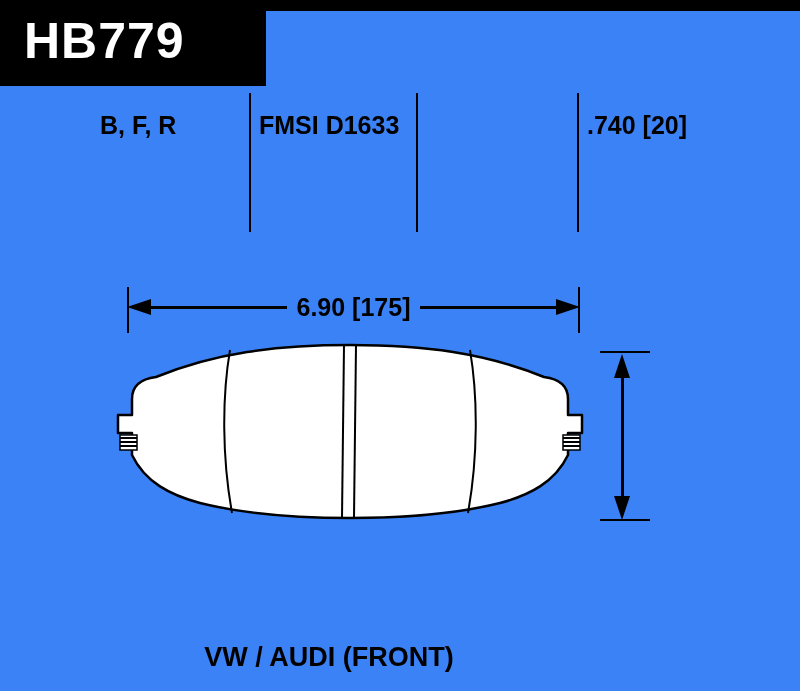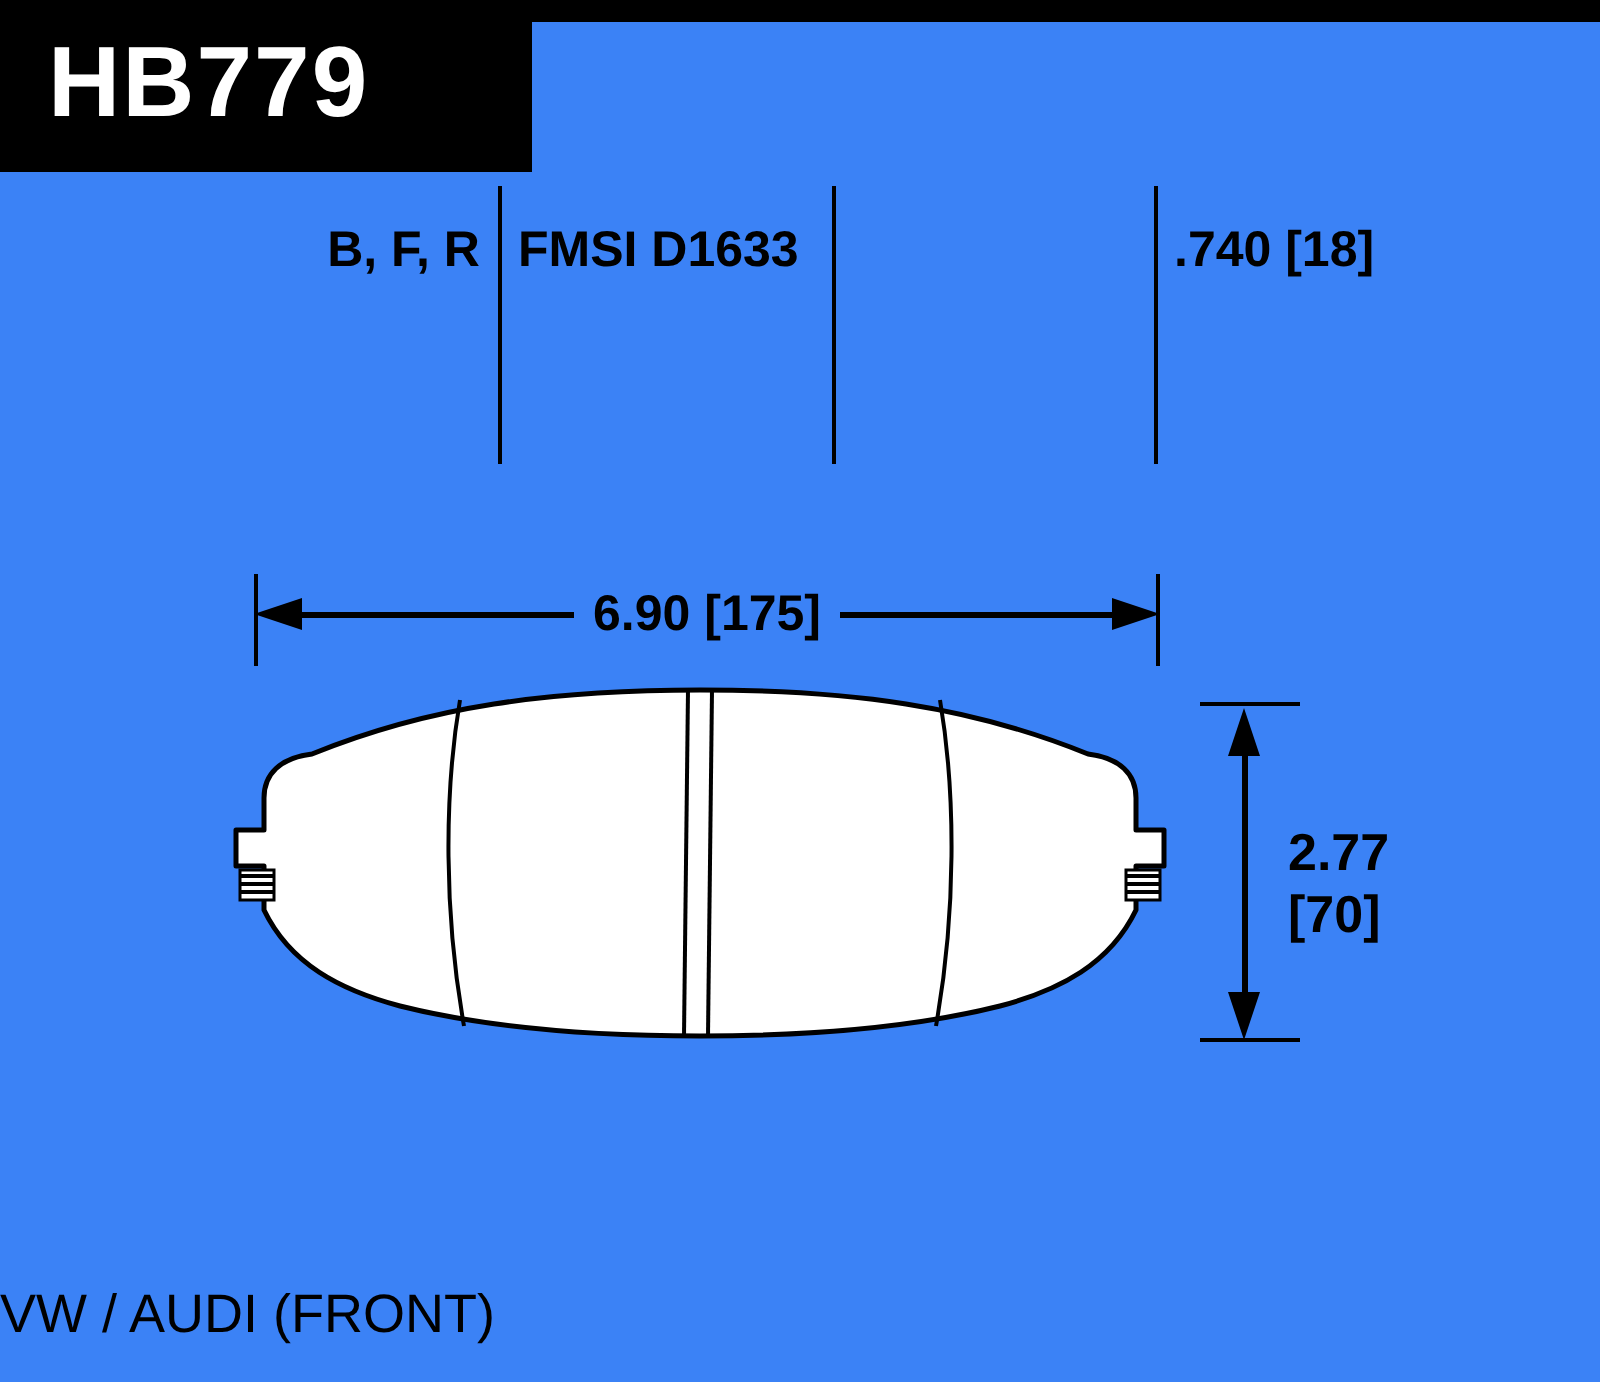--- a/index.html
+++ b/index.html
@@ -9,21 +9,21 @@
   }
   
   .top-strip { position:absolute; left:0; top:0; width:800px; height:11px; background:#000; }
   .part-block { position:absolute; left:0; top:0; width:266px; height:86px; background:#000; }
   .part-number {
     position:absolute; left:24px; top:12px; color:#fff;
     font-size:50px; font-weight:bold; letter-spacing:1px; white-space:nowrap;
   }
   
   .spec-text { position:absolute; top:111px; font-size:25px; font-weight:bold; white-space:nowrap;text-align:right; }
-  .spec-compounds { left:100px; width:140px; text-align:right; }
+  .spec-compounds { left:100px; width:140px; text-align:left; }
   .spec-fmsi { left:259px; }
   .spec-thickness { left:587px; }
   .vsep { position:absolute; top:93px; width:2px; height:139px; background:#000; }
   .vsep1 { left:249px; } .vsep2 { left:416px; } .vsep3 { left:577px; }
   
   .hext { position:absolute; top:287px; width:2px; height:46px; background:#000; }
   .hext-left { left:127px; } .hext-right { left:578px; }
   .hdim { position:absolute; left:127px; top:294px; width:453px; height:26px;
           display:flex; align-items:center; }
   .dim-line { flex:1; height:3px; background:#000; }
@@ -41,39 +41,39 @@
   .arr-up { width:0; height:0; border-left:8px solid transparent;
             border-right:8px solid transparent; border-bottom:24px solid #000; }
   .arr-down { width:0; height:0; border-left:8px solid transparent;
               border-right:8px solid transparent; border-top:24px solid #000; }
   .vdim-label { position:absolute; left:644px; top:411px; font-size:26px;
                 font-weight:bold; line-height:31px; white-space:nowrap; }
   
   .pad-svg { position:absolute; left:110px; top:337px; }
   
   .application {
-    position:absolute; left:0; top:642px; width:658px; 
-    font-size:27px; font-weight:normal; white-space:nowrap;
+    position:absolute; left:0; top:642px; width:658px; text-align:center;
+    font-size:27px; font-weight:bold; white-space:nowrap;
   }
 </style>
 </head>
 <body>
 
 <div class="sheet">
 
   <div class="top-strip"></div>
   <div class="part-block"></div>
   <div class="part-number">HB779</div>
 
   <div class="spec-text spec-compounds">B, F, R</div>
   <div class="vsep vsep1"></div>
   <div class="spec-text spec-fmsi">FMSI D1633</div>
   <div class="vsep vsep2"></div>
   <div class="vsep vsep3"></div>
-  <div class="spec-text spec-thickness">.740 [18]</div>
+  <div class="spec-text spec-thickness">.740 [20]</div>
 
   <div class="hext hext-left"></div>
   <div class="hext hext-right"></div>
   <div class="hdim">
     <div class="arr-left"></div>
     <div class="dim-line"></div>
     <div class="dim-label">6.90 [175]</div>
     <div class="dim-line"></div>
     <div class="arr-right"></div>
   </div>
@@ -114,20 +114,16 @@
     </g>
   </svg>
 
   <div class="vext vext-top"></div>
   <div class="vext vext-bottom"></div>
   <div class="vdim">
     <div class="arr-up"></div>
     <div class="vdim-line"></div>
     <div class="arr-down"></div>
   </div>
-  <div class="vdim-label">
-    <div>2.77</div>
-    <div>[70]</div>
-  </div>
 
   <div class="application">VW / AUDI (FRONT)</div>
 
 </div>
 
 </body></html>

